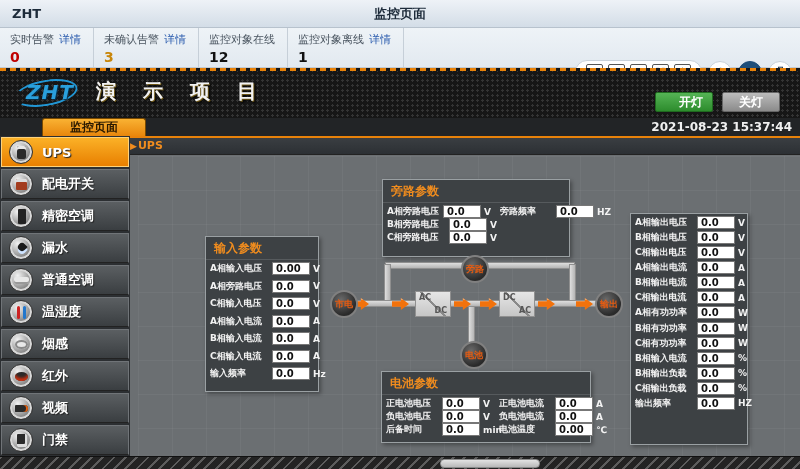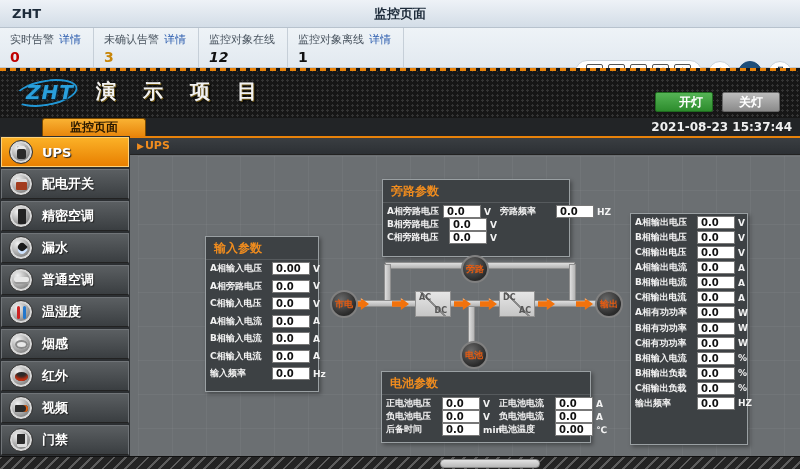--- a/index.html
+++ b/index.html
@@ -74,21 +74,21 @@
   .smoke-icon i    { left:5px; top:7px; width:13px; height:9px; background:#e8e8e8; border-radius:50%; box-shadow:inset 0 0 0 2px #888; }
   .infrared-icon i { left:5px; top:7px; width:13px; height:9px; background:#2a2a2a; border-radius:50%; box-shadow:inset 0 -3px 3px #d03010; }
   .video-icon i    { left:5px; top:8px; width:13px; height:7px; background:#2a2a2a; border-radius:1px 4px 4px 1px; box-shadow:inset -2px 0 0 #e06010; }
   .door-access-icon i { left:7px; top:5px; width:10px; height:13px; background:#2a2a2a; border-radius:1px; box-shadow:inset -2px -3px 0 #ddd; }
 
   
   .main { position:absolute; left:130px; top:136px; width:670px; height:333px;
     border-top:2px solid #e8820a; background:#6b6f72; }
   .main-header { position:absolute; left:0; top:0; width:100%; height:17px;
     background:linear-gradient(#3a3e42,#2c3034); border-bottom:1px solid #222; color:#f08c1e;
-    font-size:11px; font-weight:bold; line-height:16px; padding-left:7px; }
+    font-size:11px; font-weight:bold; line-height:16px; padding-left:0; }
   .main-header .marker { margin-right:1px; font-size:9px; }
   .content { position:absolute; left:8px; top:18px; width:670px; height:302px;
     background-image:linear-gradient(rgba(255,255,255,.04) 1px,transparent 1px),
                      linear-gradient(90deg,rgba(255,255,255,.04) 1px,transparent 1px);
     background-size:34px 34px; }
 
   
   .panel { position:absolute; background:#3d4144; border:1px solid #9aa0a3; box-shadow:2px 2px 4px rgba(0,0,0,.35); }
   .panel-title { color:#f08c1e; font-size:12px; font-weight:bold; padding:3px 0 2px 8px; border-bottom:1px solid #565a5d; }
   .panel-rows { display:flex; flex-direction:column; justify-content:space-between; padding:2px 4px 12px 4px; }
@@ -146,21 +146,21 @@
         <div class="stat-group">
           <div class="stat-top"><span>实时告警</span><span class="stat-link">详情</span></div>
           <div class="stat-value" style="color: rgb(192, 0, 0);">0</div>
         </div>
         <div class="stat-group">
           <div class="stat-top"><span>未确认告警</span><span class="stat-link">详情</span></div>
           <div class="stat-value" style="color: rgb(200, 134, 10);">3</div>
         </div>
         <div class="stat-group">
           <div class="stat-top"><span>监控对象在线</span></div>
-          <div class="stat-value" style="color: rgb(17, 17, 17); font-style: italic;">12</div>
+          <div class="stat-value" style="color: rgb(17, 17, 17);">12</div>
         </div>
         <div class="stat-group">
           <div class="stat-top"><span>监控对象离线</span><span class="stat-link">详情</span></div>
           <div class="stat-value" style="color: rgb(17, 17, 17);">1</div>
         </div>
       </div>
     <div class="tools">
       <div class="toolpill">
         <span class="sqicon">
           <svg width="11" height="11" viewBox="0 0 16 16">

